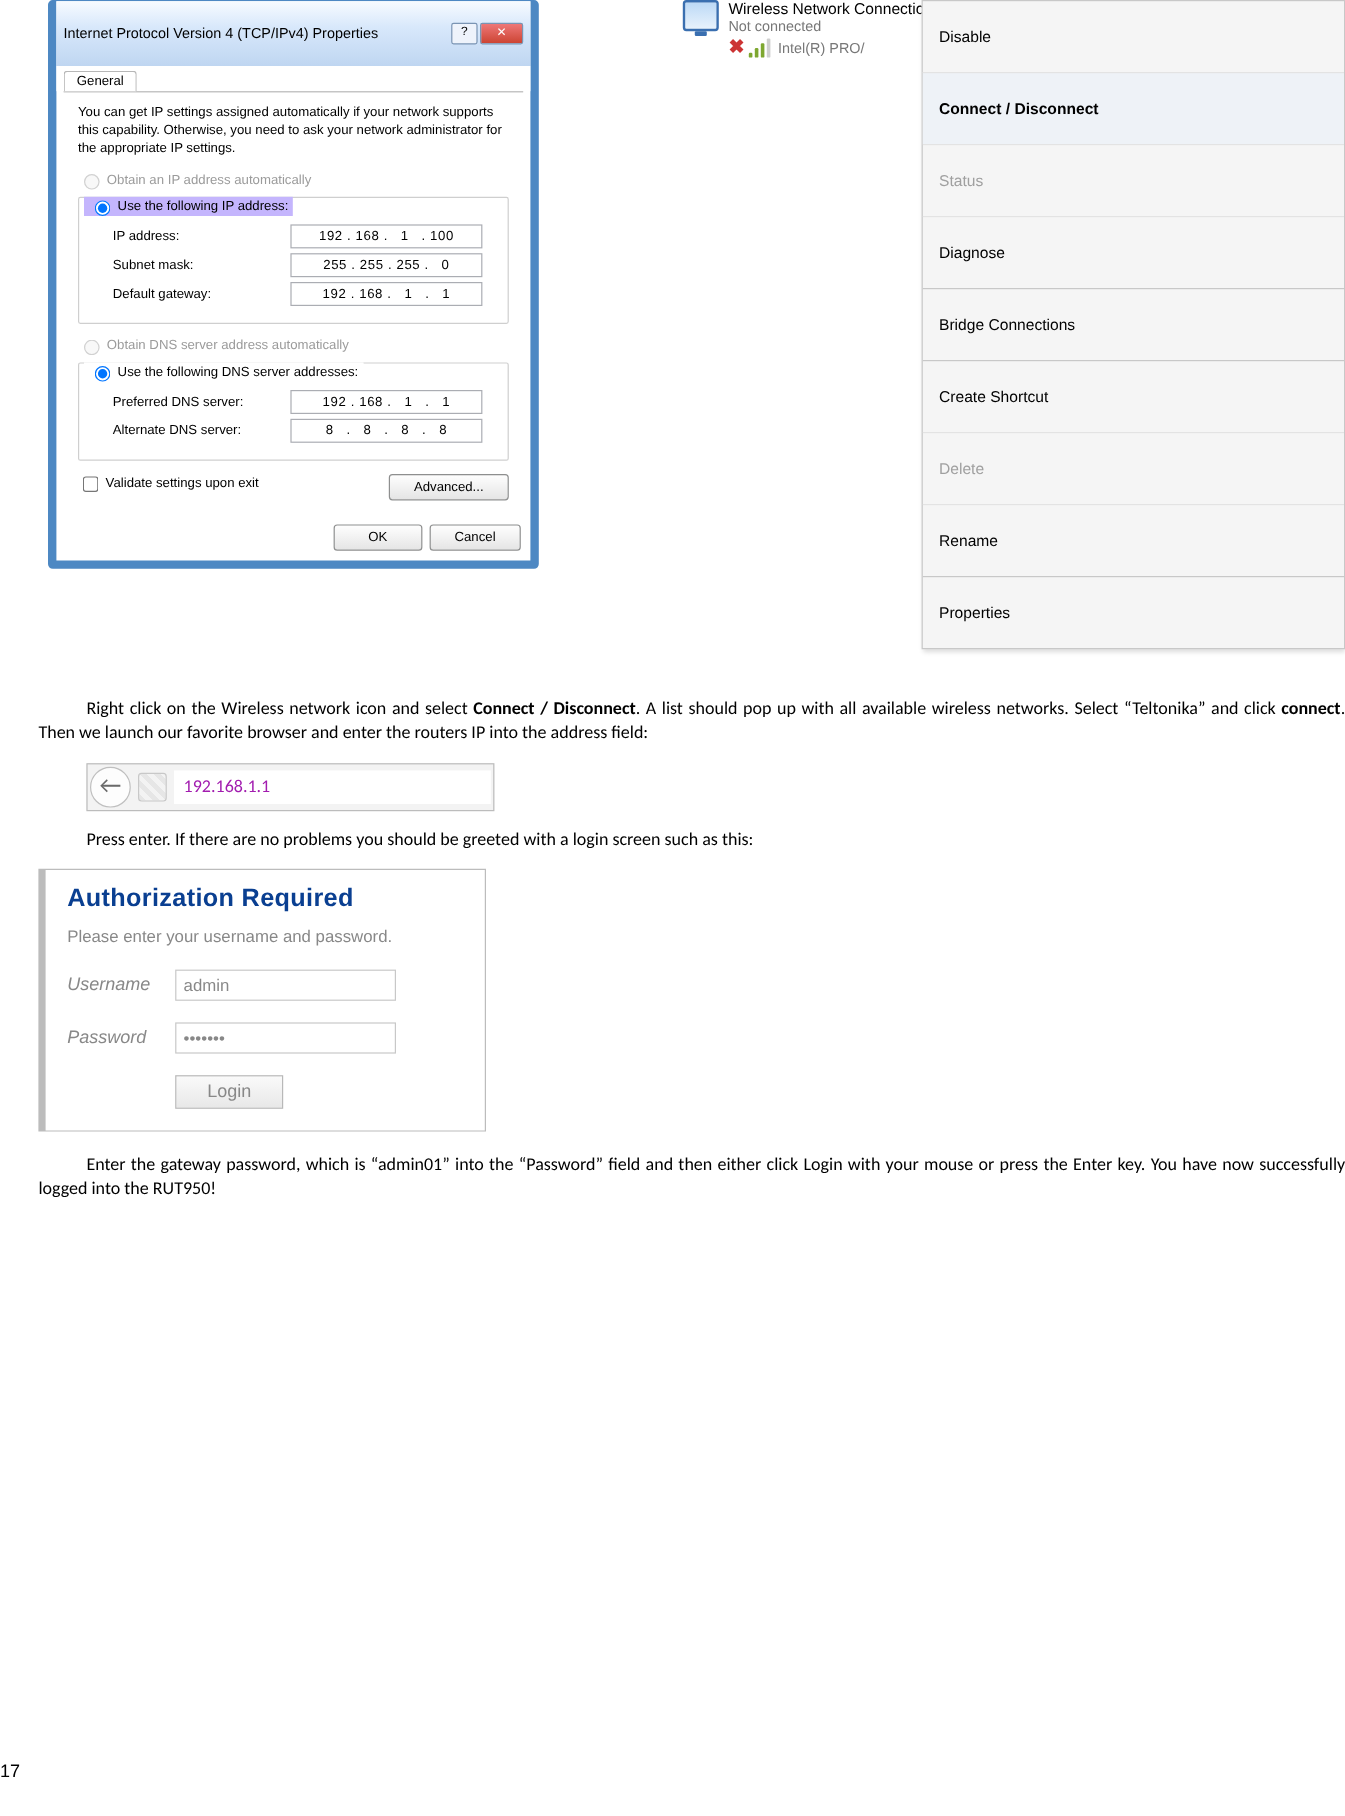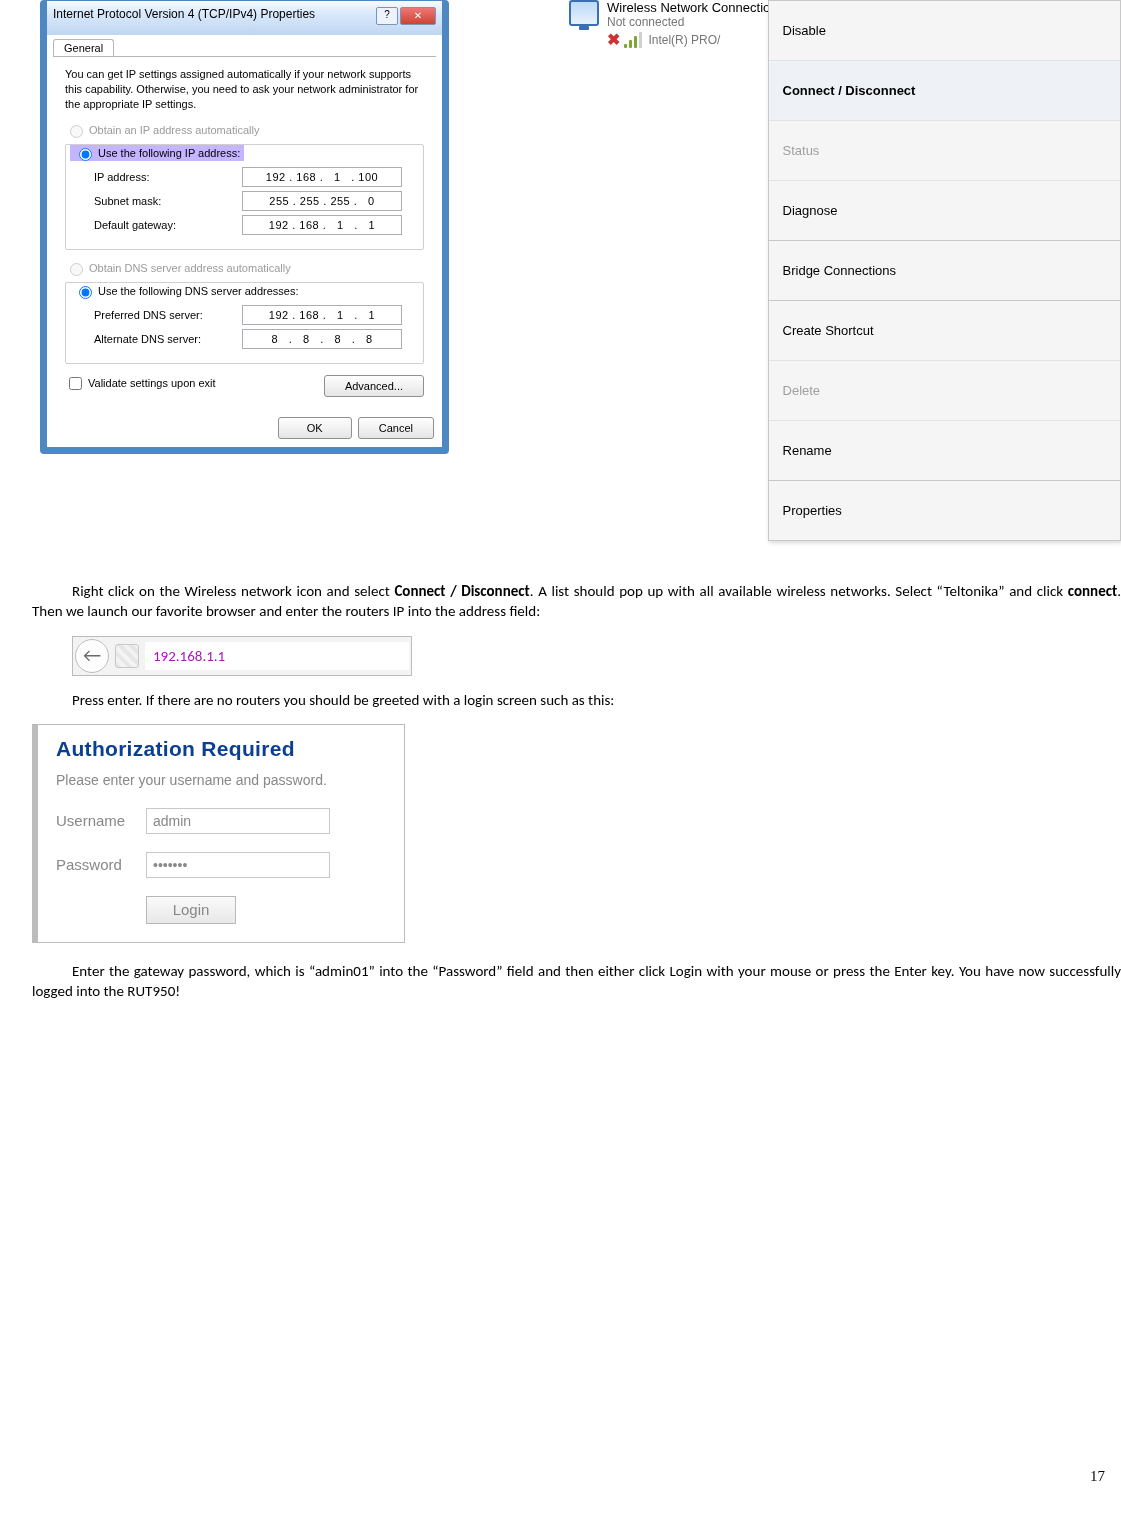--- a/index.html
+++ b/index.html
@@ -1,20 +1,20 @@
 <!DOCTYPE html>
 <html><head>
 <meta charset="utf-8">
 <style>
   html,body{margin:0;padding:0;background:#fff;font-family:"Segoe UI",Tahoma,Arial,sans-serif;color:#000;}
   .page{width:1121px;min-height:1513px;position:relative;box-sizing:border-box;}
   .top-row{display:flex;align-items:flex-start;padding:0 0 0 40px;}
   
   .tcpip{width:395px;border:1px solid #4d88c3;border-left-width:7px;border-right-width:7px;border-bottom-width:7px;border-radius:4px;background:#fff;font-size:11px;color:#000;margin-top:0;}
-  .titlebar{height:22px;background:linear-gradient(#f7fbff,#d8e8fb 40%,#bfd6f1);display:flex;padding:6px 6px;font-size:12px;}
+  .titlebar{height:22px;background:linear-gradient(#f7fbff,#d8e8fb 40%,#bfd6f1);display:flex;align-items:center;padding:16px 6px;font-size:12px;}
   .titlebar .title{flex:1;}
   .titlebtn{display:inline-block;width:20px;height:16px;margin-left:2px;border:1px solid #7a94b3;border-radius:2px;font-size:10px;text-align:center;line-height:14px;background:#eef3fb;}
   .titlebtn.close{background:linear-gradient(#e77,#c43);color:#fff;width:34px;display:flex;align-items:center;justify-content:center;}
   .titlebtn.help{width:20px;}
   .tab-strip{padding:4px 6px 0 6px;background:#fff;}
   .tab{display:inline-block;border:1px solid #b7b7b7;border-bottom:none;padding:2px 10px;font-size:11px;background:#fff;border-top-left-radius:3px;border-top-right-radius:3px;}
   .tcpip-body{border-top:1px solid #b7b7b7;margin:0 6px 6px 6px;padding:10px 12px;}
   .intro{font-size:11px;line-height:1.35;margin-bottom:10px;}
   .fieldset{border:1px solid #cfcfcf;border-radius:2px;margin-top:6px;padding:6px 10px 10px 10px;position:relative;}
   .radio-row{display:flex;align-items:center;margin:4px 0 2px 0;color:#444;}
@@ -57,24 +57,24 @@
   .addrbar{margin:4px 0 14px 40px;width:334px;border:1px solid #bcbcbc;background:#f3f3f3;padding:2px;display:flex;align-items:center;gap:6px;}
   .back-btn{width:32px;height:32px;border-radius:50%;border:1px solid #bfbfbf;background:#fdfdfd;color:#6a6a6a;font-size:20px;display:flex;align-items:center;justify-content:center;cursor:pointer;}
   .globe{width:22px;height:22px;border:1px solid #c8c8c8;border-radius:3px;background:repeating-linear-gradient(45deg,#e6e6e6 0 4px,#f3f3f3 4px 8px);}
   .addr-input{flex:1;border:none;background:#fff;height:28px;font-size:15px;padding:0 8px;font-family:Calibri,Arial,sans-serif;color:#a21caf;}
   
   .login-wrap{display:flex;justify-content:flex-start;margin:6px 0 18px 0;}
   .login{width:330px;border:1px solid #bcbcbc;border-left-width:6px;padding:10px 18px 18px 18px;font-family:Arial,sans-serif;}
   .login h3{color:#0a3f91;font-weight:700;font-size:21px;margin:0 0 8px 0;letter-spacing:.3px;}
   .login .sub{color:#888;font-size:14px;margin-bottom:18px;}
   .login .row{display:flex;align-items:center;margin-bottom:18px;color:#888;font-size:15px;}
-  .login .row .l{width:90px;}
+  .login .row .l{width:90px;font-style:italic;}
   .login input[type=text],.login input[type=password]{border:1px solid #c8c8c8;height:24px;width:170px;font-size:14px;padding:0 6px;color:#888;background:#fff;}
   .login-btn{margin-left:90px;border:1px solid #b8b8b8;background:linear-gradient(#fafafa,#e8e8e8);color:#888;width:90px;height:28px;font-size:15px;cursor:pointer;}
-  .page-num{position:absolute;bottom:28px;left:0;right:16px;text-align:right;font-family:Liberation Serif, serif;font-size:15px;}
+  .page-num{position:absolute;bottom:28px;left:0;right:16px;text-align:left;font-family:Liberation Sans, sans-serif;font-size:15px;}
 </style>
 </head>
 <body>
 
 <div class="page">
   <div class="top-row">
 
     <div class="tcpip">
       <div class="titlebar">
         <span class="title">Internet Protocol Version 4 (TCP/IPv4) Properties</span>
@@ -183,21 +183,21 @@
     <p class="indent">
       <span>Right click on the Wireless network icon and select </span><b>Connect / Disconnect</b><span>. A list should pop up with all available wireless networks. Select “Teltonika” and click </span><b>connect</b><span>. Then we launch our favorite browser and enter the routers IP into the address field:</span>
     </p>
 
     <div class="addrbar">
       <div class="back-btn">←</div>
       <div class="globe"></div>
       <input class="addr-input" value="192.168.1.1" style="">
     </div>
 
-    <p class="indent">Press enter. If there are no routers you should be greeted with a login screen such as this:</p>
+    <p class="indent">Press enter. If there are no problems you should be greeted with a login screen such as this:</p>
 
     <div class="login-wrap">
       <div class="login">
         <h3>Authorization Required</h3>
         <div class="sub">Please enter your username and password.</div>
         <div class="row">
           <span class="l">Username</span>
           <input type="text" value="admin" style="">
         </div>
         <div class="row">

